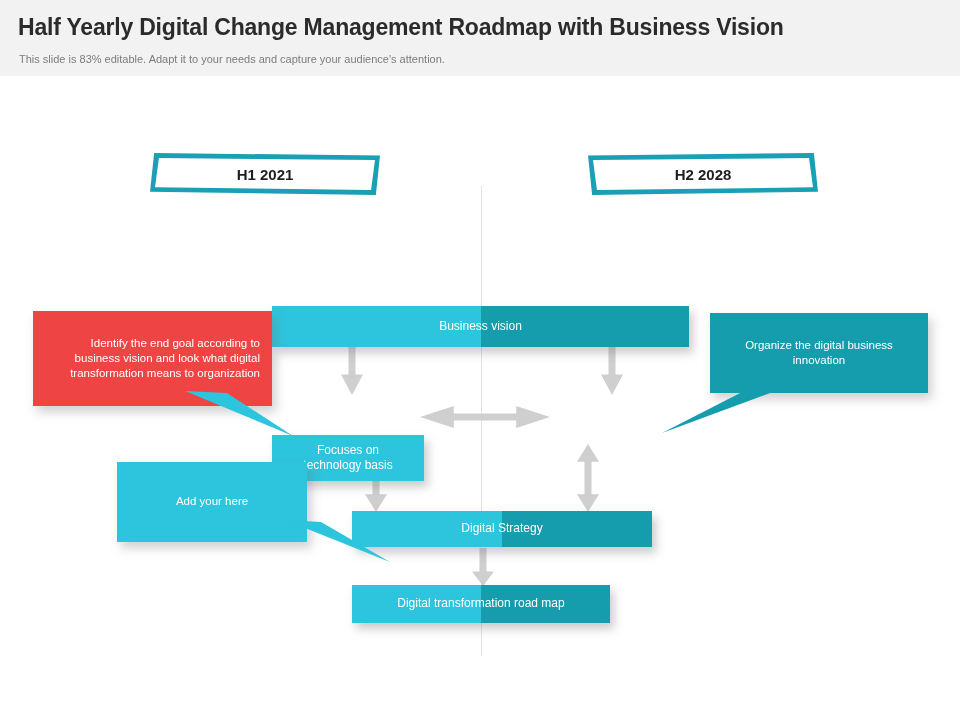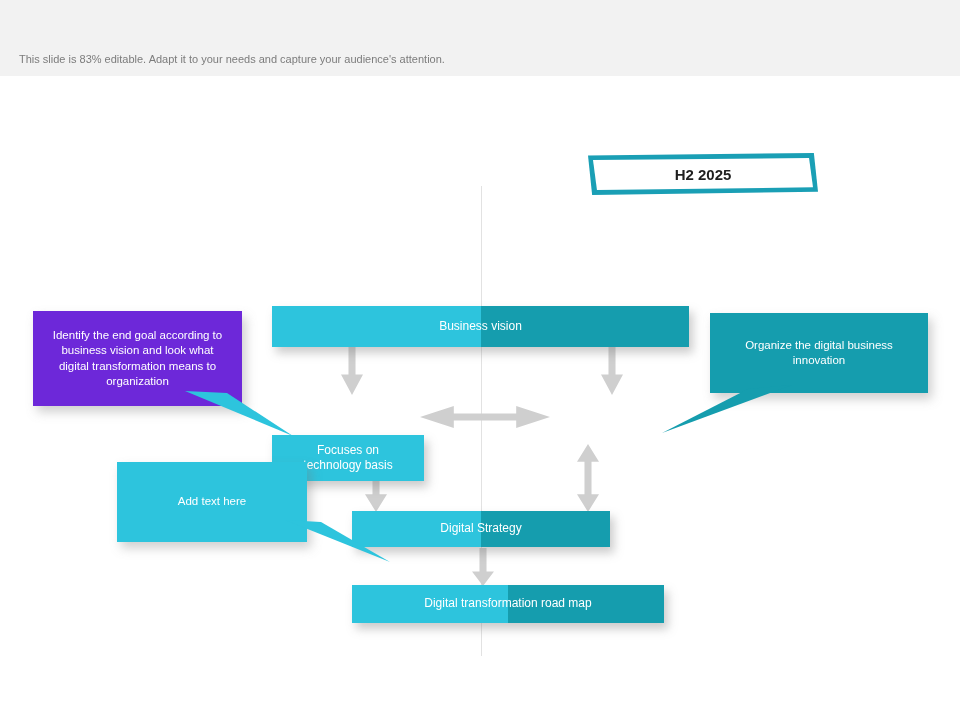--- a/index.html
+++ b/index.html
@@ -192,30 +192,37 @@
   .arrow-leftright {
     clip-path: polygon(0% 50%, 26% 0%, 26% 34%, 74% 34%, 74% 0%, 100% 50%, 74% 100%, 74% 66%, 26% 66%, 26% 100%);
   }
 </style>
 </head>
 <body>
 
 <div id="slide">
 
   <div class="header-band"></div>
+  <div class="slide-title">Half Yearly Digital Change Management Roadmap with Business Vision</div>
   <div class="slide-subtitle">This slide is 83% editable. Adapt it to your needs and capture your audience's attention.</div>
 
   <div class="center-divider"></div>
 
+  <div class="half-banner" id="banner-h1">
+    <div class="banner-shadow"></div>
+    <div class="banner-shape"></div>
+    <div class="banner-inner"></div>
+    <div class="banner-label">H1 2021</div>
+  </div>
 
   <div class="half-banner" id="banner-h2">
     <div class="banner-shadow"></div>
     <div class="banner-shape"></div>
     <div class="banner-inner"></div>
-    <div class="banner-label">H2 2025</div>
+    <div class="banner-label">H2 2028</div>
   </div>
 
   <div class="arrow arrow-down" style="left:341px; top:341px; width:22px; height:54px;"></div>
 
   <div class="arrow arrow-down" style="left:601px; top:341px; width:22px; height:54px;"></div>
 
   <div class="arrow arrow-leftright" style="left:420px; top:406px; width:130px; height:22px;"></div>
 
   <div class="arrow arrow-updown" style="left:365px; top:444px; width:22px; height:68px;"></div>
 
@@ -228,50 +235,50 @@
     <div class="pb-text">Business vision</div>
   </div>
 
   <div class="proc-box shadowed solid-light" style="left:272px; top:395px; width:152px; height:46px; white-space: pre-line; margin-top: 40px;">
     <div class="pb-bg"></div>
     <div class="pb-text">Focuses on
 technology basis</div>
   </div>
 
 
-  <div class="proc-box shadowed" style="left:352px; top:511px; width:258px; height:36px;">
+  <div class="proc-box shadowed" style="left:352px; top:511px; width:300px; height:36px;">
     <div class="pb-bg" style="background: linear-gradient(90deg, #2dc4dd 0%, #2dc4dd 50%, #159dae 50%, #159dae 100%);"></div>
     <div class="pb-text">Digital Strategy</div>
   </div>
 
-  <div class="proc-box shadowed" style="left:352px; top:585px; width:312px; height:38px;">
+  <div class="proc-box shadowed" style="left:352px; top:585px; width:258px; height:38px;">
     <div class="pb-bg" style="background: linear-gradient(90deg, #2dc4dd 0%, #2dc4dd 50%, #159dae 50%, #159dae 100%);"></div>
     <div class="pb-text">Digital transformation road map</div>
   </div>
 
   <div class="callout" style="left:33px; top:311px; width:225px; height:95px;">
     <svg class="co-tail" width="125" height="60" style="left:152px; top:80px;">
       <polygon points="0,0 108,45 42,2" fill="#2dc4dd"></polygon>
     </svg>
-    <div class="co-body" style="width:209px; height:95px; background:#6d28d9; justify-content:flex-start; text-align:center;">
+    <div class="co-body" style="width:239px; height:95px; background:#ef4444; justify-content:flex-start; text-align:right;">
       <span>Identify the end goal according to business vision and look what digital transformation means to organization</span>
     </div>
   </div>
 
   <div class="callout" style="left:710px; top:313px; width:218px; height:80px;border-radius:24px;">
     <svg class="co-tail" width="130" height="58" style="left:-48px; top:72px;">
       <polygon points="130,0 0,48 86,4" fill="#159dae"></polygon>
     </svg>
     <div class="co-body" style="width:218px; height:80px; background:#159dae;">
       <span>Organize the digital business innovation</span>
     </div>
   </div>
 
   <div class="callout" style="left:117px; top:462px; width:190px; height:80px;">
     <svg class="co-tail" width="120" height="55" style="left:168px; top:58px;">
       <polygon points="0,0 105,42 36,2" fill="#2dc4dd"></polygon>
     </svg>
     <div class="co-body" style="width:190px; height:80px; background:#2dc4dd;">
-      <span>Add text here</span>
+      <span>Add your here</span>
     </div>
   </div>
 
 </div>
 
 </body></html>

